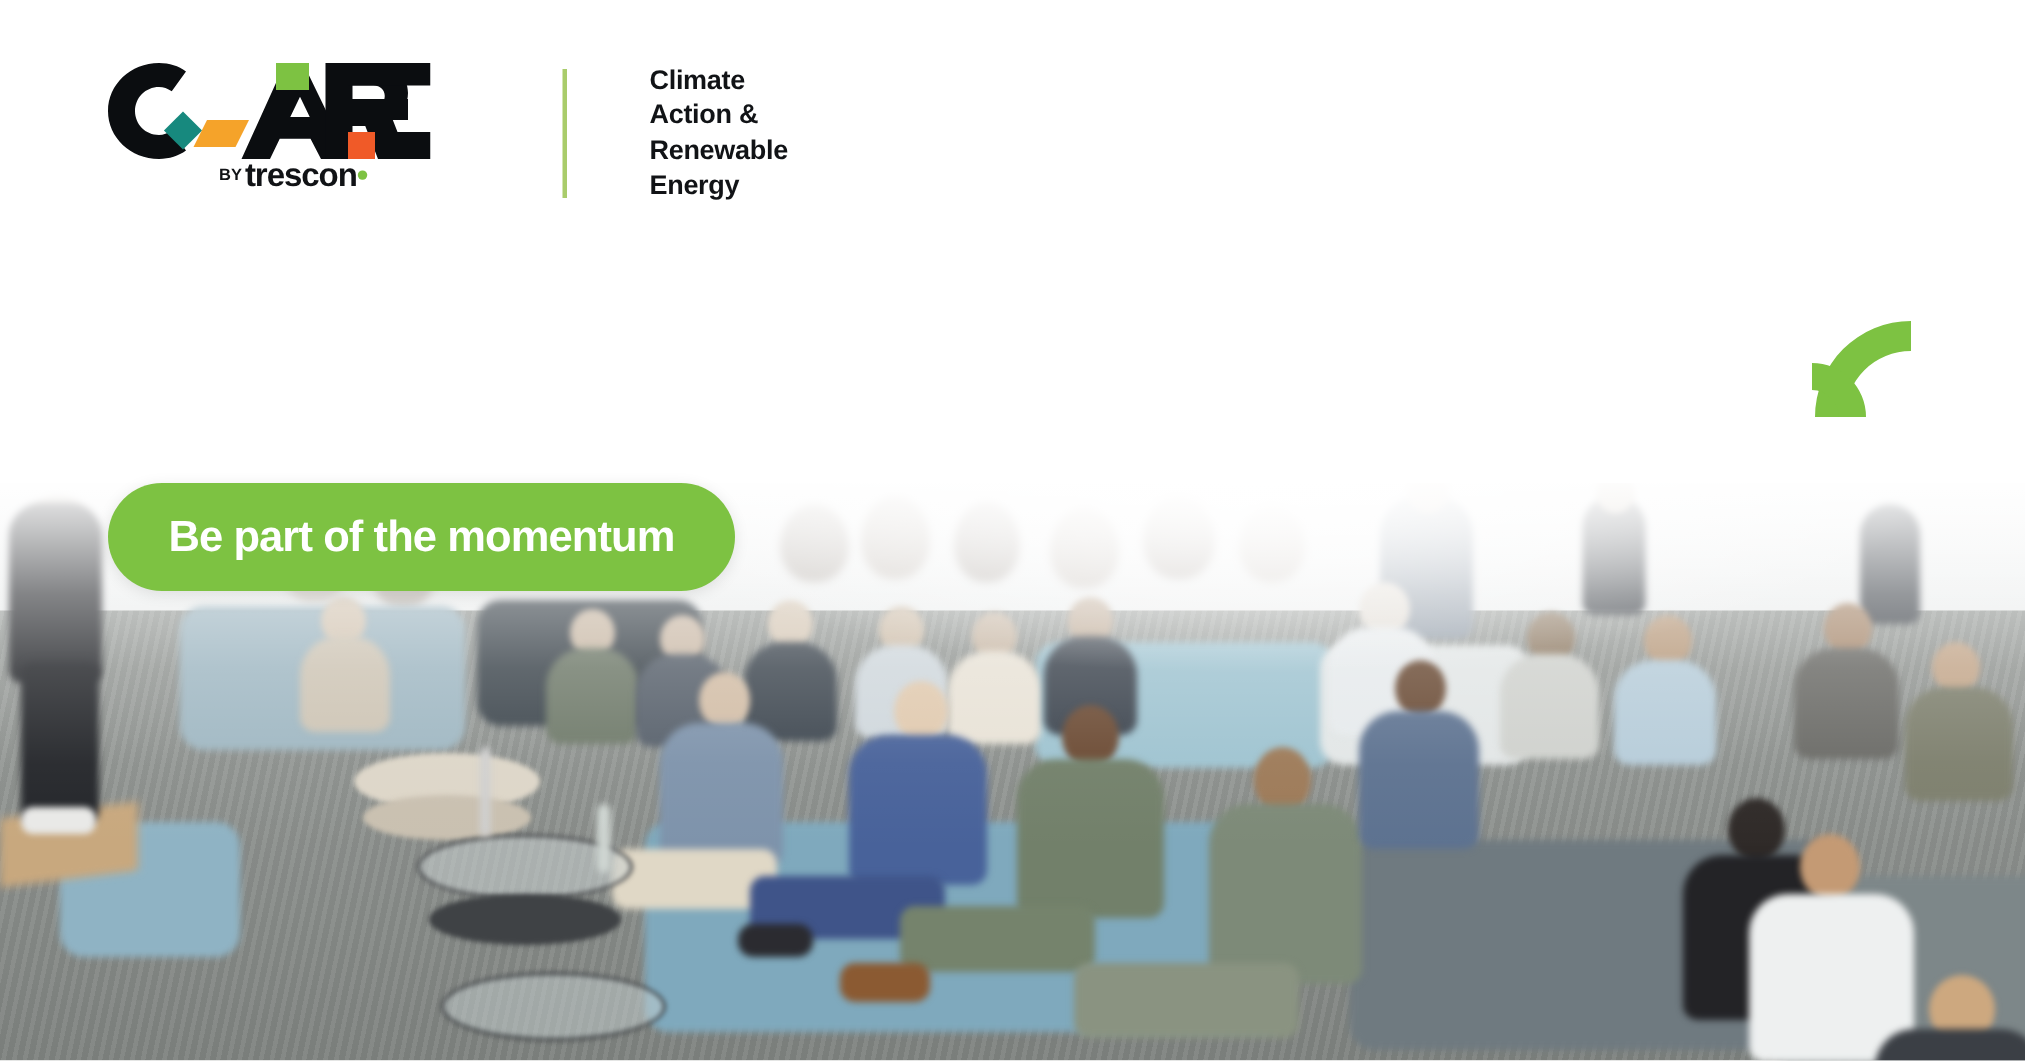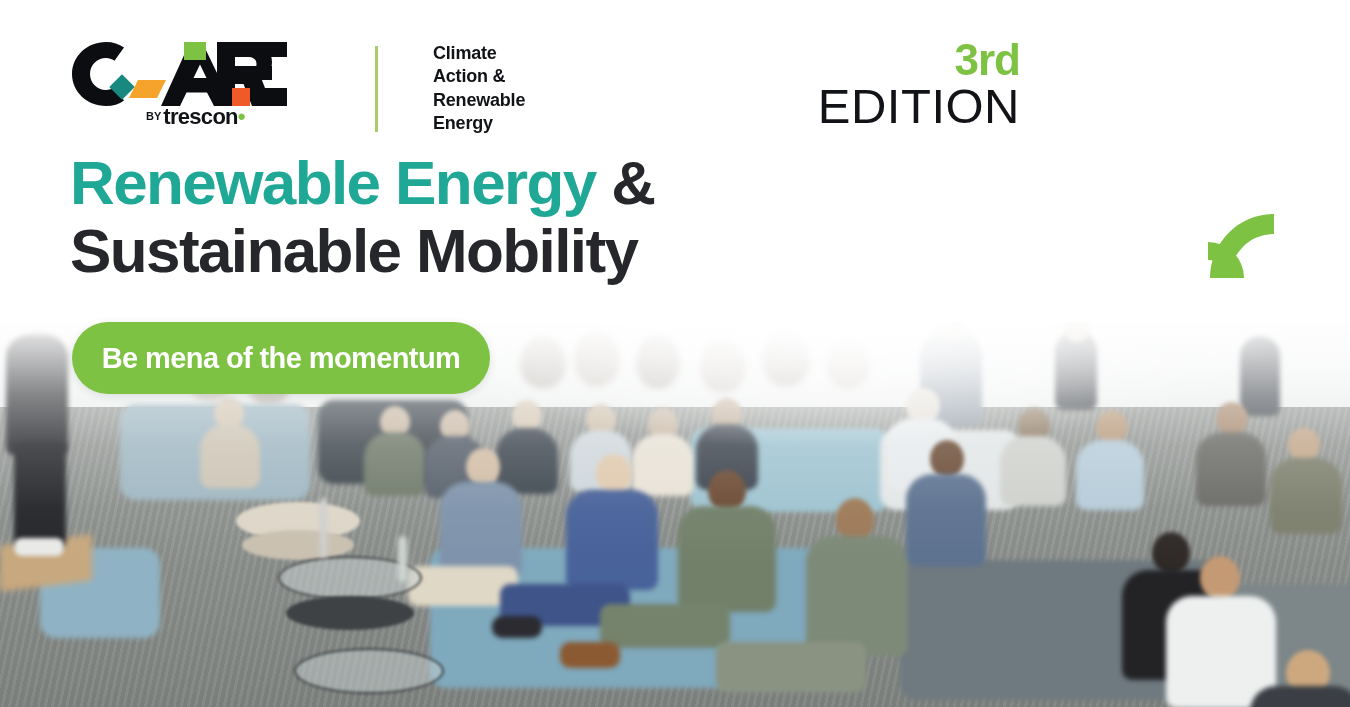--- a/index.html
+++ b/index.html
@@ -290,33 +290,25 @@
     <div class="trescon">
       <span class="by">BY</span><span>trescon</span><span class="dot">•</span>
     </div>
     <div class="logo-divider"></div>
     <div class="logo-tag">Climate
 Action &amp;
 Renewable
 Energy</div>
   </div>
 
-  <h1 class="headline" style="z-index:6;">
-    <span class="teal">Renewable Energy</span><span> &amp;</span>
-    <span class="l2">Sustainable Mobility</span>
-  </h1>
 
   <button class="cta">
-    <span>Be mena of the momentum</span>
+    <span>Be part of the momentum</span>
   </button>
 
-  <div class="edition" style="z-index:6;">
-    <div class="ed-3rd">3rd</div>
-    <div class="ed-word">EDITION</div>
-  </div>
 
 
   <svg class="signal" viewBox="0 0 84 78" aria-hidden="true" style="z-index:6;">
     <path d="M12 76 A64 64 0 0 1 76 12 L76 32 A44 44 0 0 0 32 76 Z" fill="#7DC242"></path>
     <path d="M12 30 A46 46 0 0 1 58 76 L40 76 A28 28 0 0 0 12 48 Z" fill="#7DC242" opacity="0"></path>
     <path d="M10 40 A36 36 0 0 1 46 76 L28 76 A18 18 0 0 0 10 58 Z" fill="#7DC242"></path>
   </svg>
 
 
 </div>

